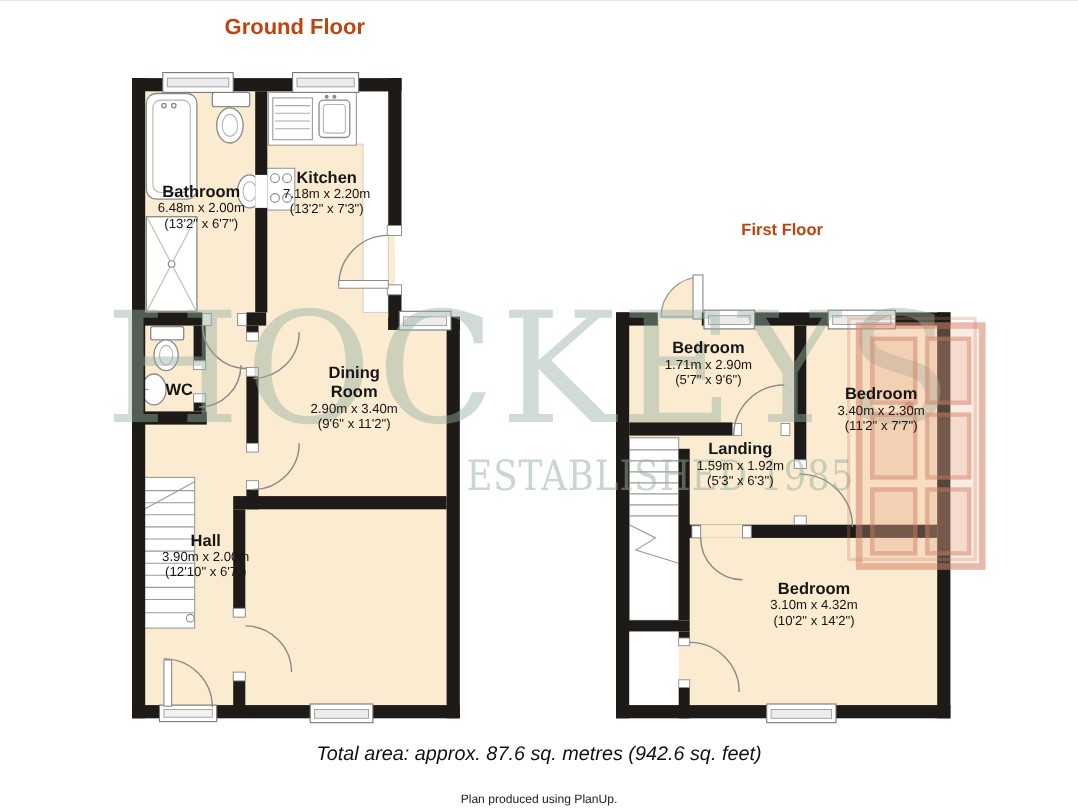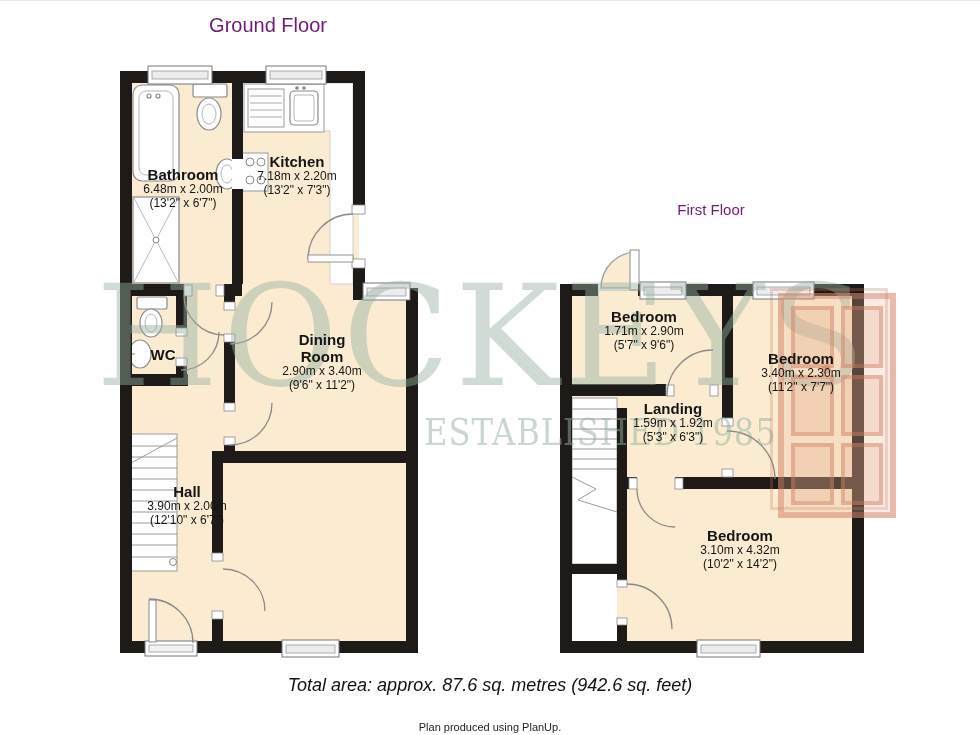--- a/index.html
+++ b/index.html
@@ -17,22 +17,22 @@
            border:3px solid rgba(205,120,92,.28);}
   .wm-door{position:absolute;left:778px;top:292px;width:92px;height:199px;
            border:6px solid rgba(205,120,92,.42);background:rgba(236,182,156,.28);
            display:grid;grid-template-columns:1fr 1fr;grid-template-rows:1fr 1fr 1fr;
            gap:7px;padding:7px;}
   .wm-panel{border:4px solid rgba(205,120,92,.40);background:rgba(228,162,132,.22);}
   .wm-knob{position:absolute;left:822px;top:364px;width:9px;height:9px;border-radius:50%;
            background:rgba(205,120,92,.55);}
   
   .labels{position:absolute;left:0;top:0;width:980px;height:735px;z-index:3;pointer-events:none;}
-  .floor-title{position:absolute;transform:translateX(-50%);font-weight:400;font-size:20px;
-           color:#701a75;white-space:nowrap;}
+  .floor-title{position:absolute;transform:translateX(-50%);font-weight:700;font-size:20px;
+           color:#c2410c;white-space:nowrap;}
   .room-label{position:absolute;transform:translateX(-50%);text-align:center;color:#151515;}
   .room-label .nm{font-weight:700;font-size:15px;line-height:17px;white-space:nowrap;}
   .room-label.wrap .nm{white-space:normal;max-width:64px;margin:0 auto;}
   .room-label .dm{font-size:12px;line-height:13.5px;white-space:nowrap;}
   .total-area{position:absolute;left:490px;top:674px;transform:translateX(-50%);
            font-size:18px;color:#111;white-space:nowrap;font-style:italic;}
   .disc{position:absolute;transform:translateX(-50%);left:490px;font-size:11px;line-height:12px;
            color:#222;white-space:nowrap;}
 </style>
 </head>

